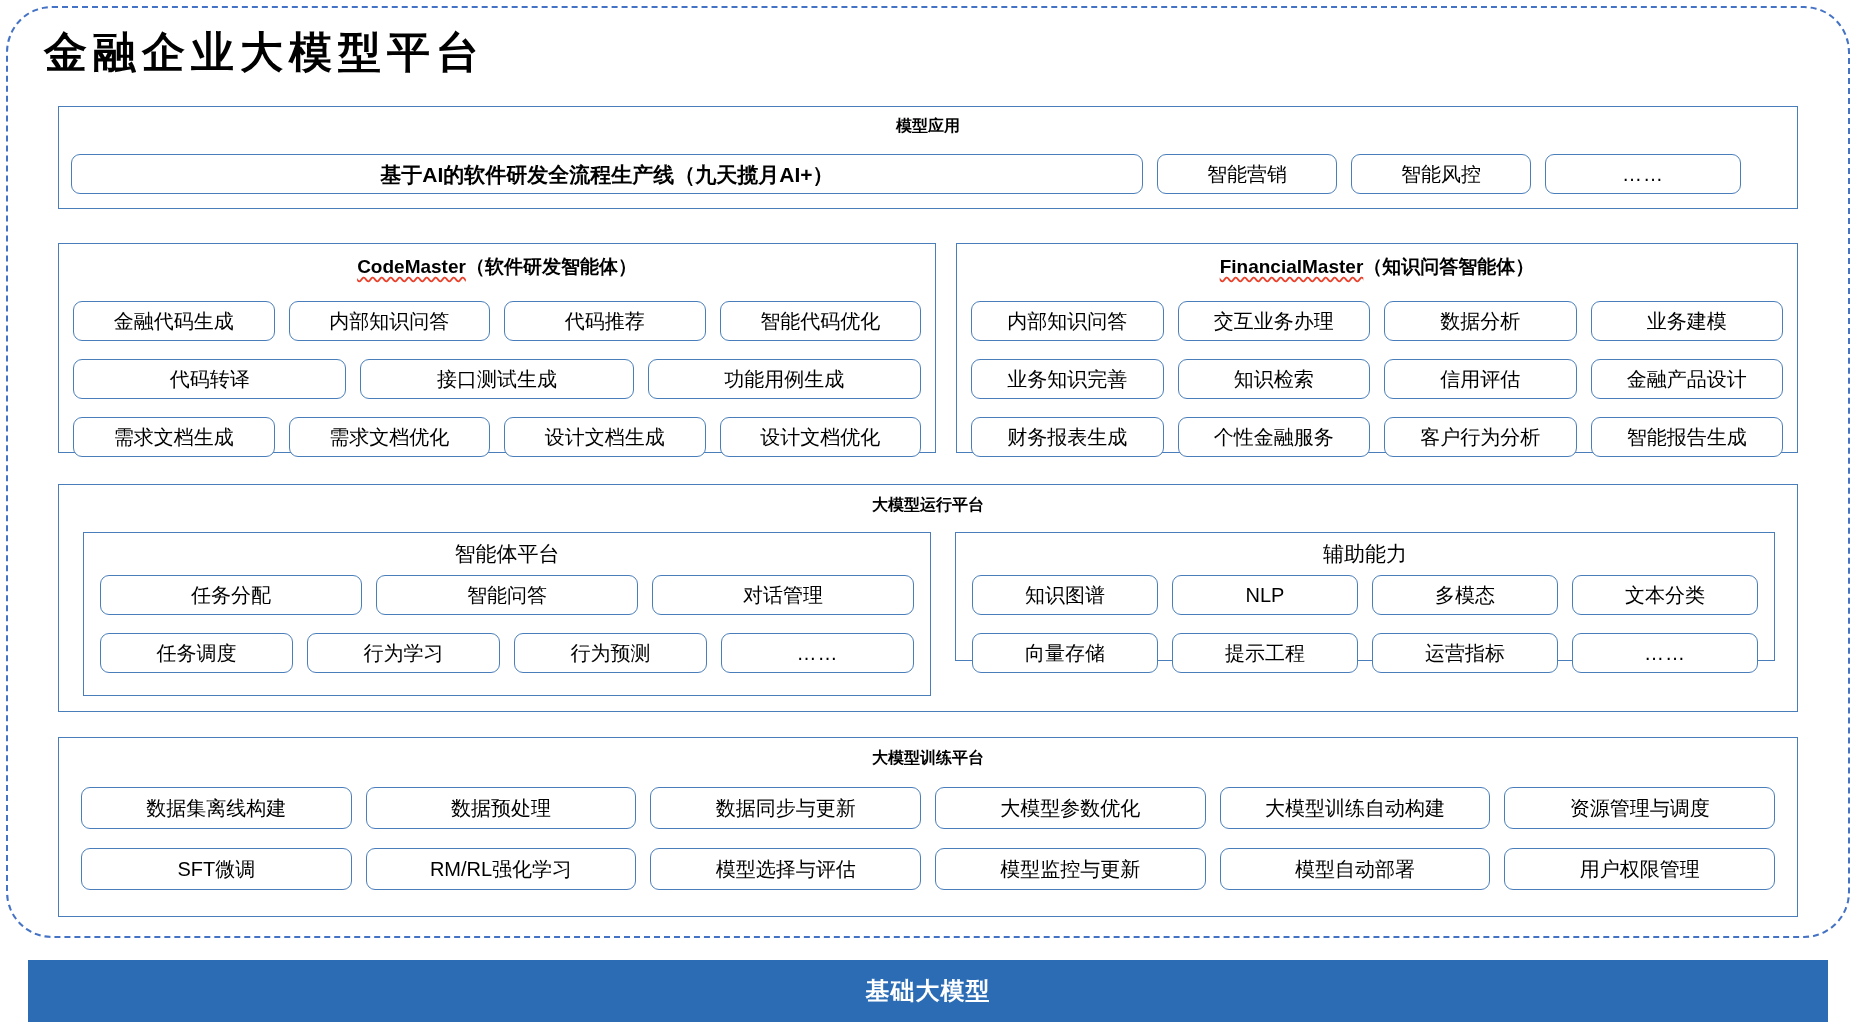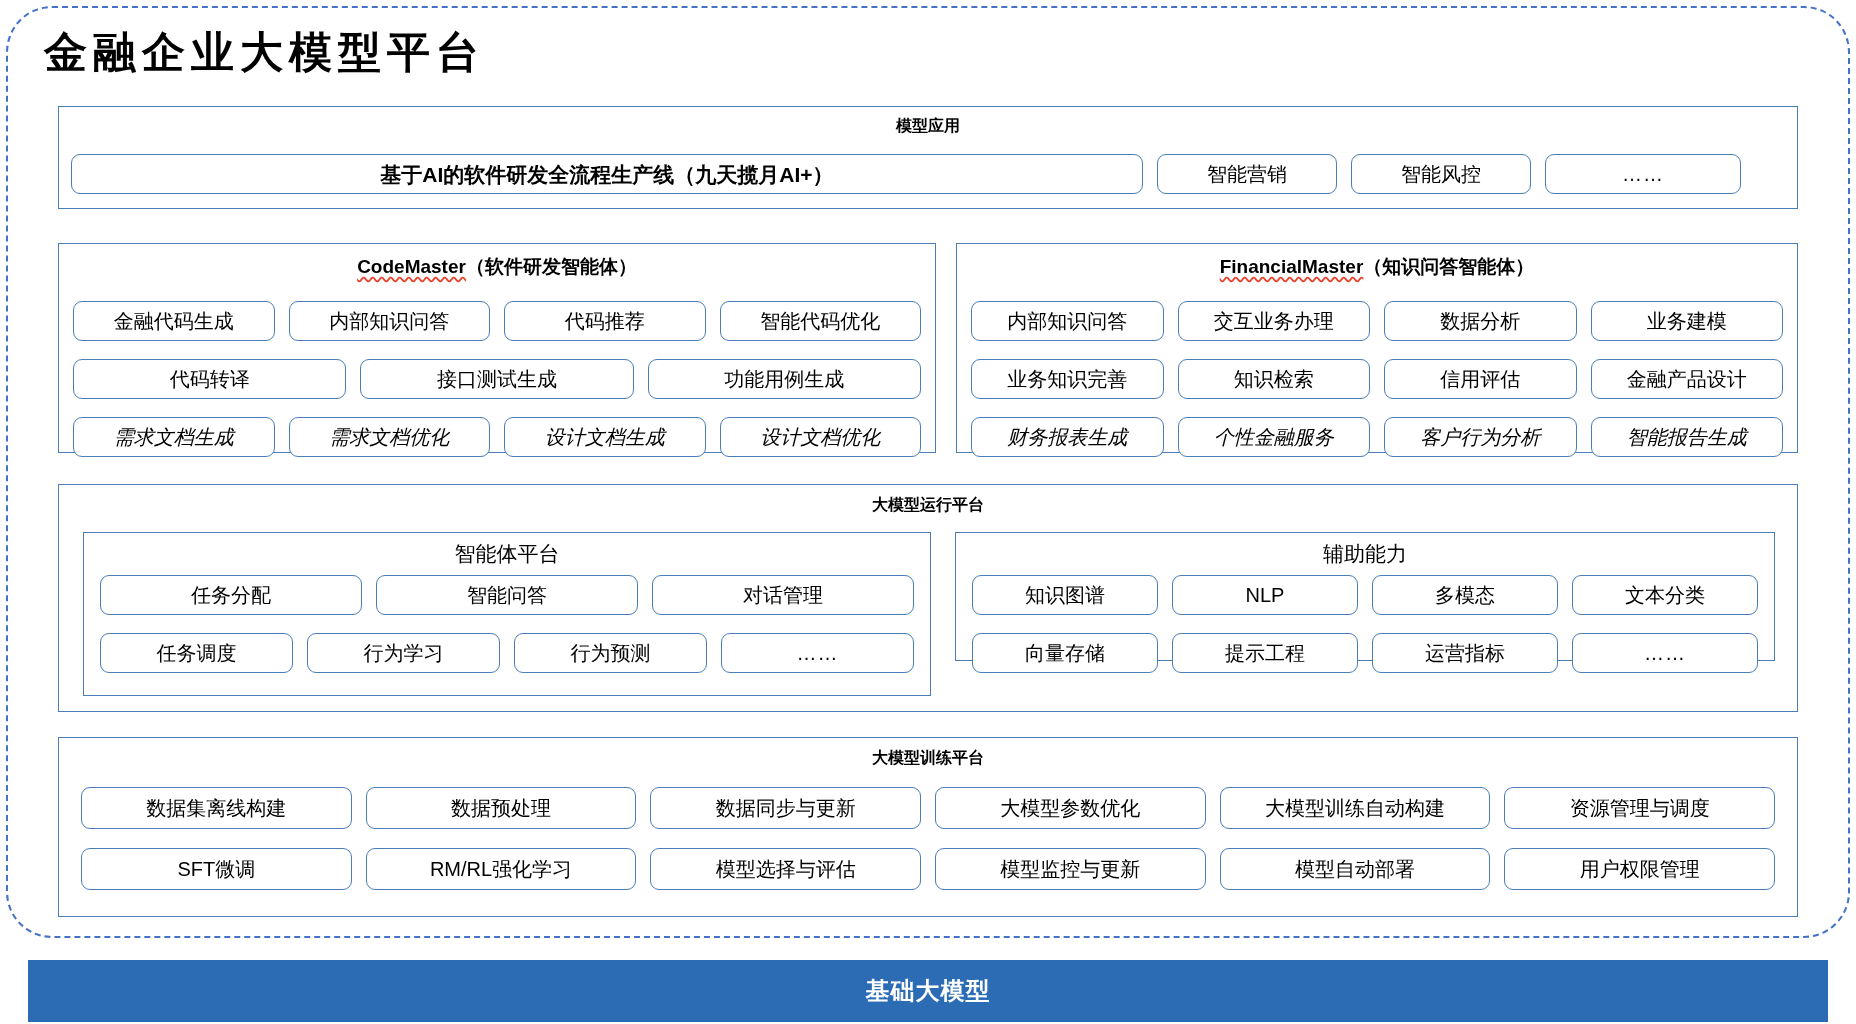--- a/index.html
+++ b/index.html
@@ -107,21 +107,21 @@
 
   
   #codemaster-panel { left: 58px; top: 243px; width: 878px; height: 210px; }
   #financialmaster-panel { left: 956px; top: 243px; width: 842px; height: 210px; }
   .agent-panel .agent-title { margin-top: 13px; }
   .agent-panel .chips {
     position: absolute; left: 14px; right: 14px;
   }
   .agent-panel .chips.r1 { top: 57px; }
   .agent-panel .chips.r2 { top: 115px; }
-  .agent-panel .chips.r3 { top: 173px; font-style: italic; }
+  .agent-panel .chips.r3 { top: 173px; }
   .agent-panel .chip { flex: 1 1 0; }
 
   
   #runtime-panel { left: 58px; top: 484px; width: 1740px; height: 228px; }
   #runtime-panel > .panel-title { margin-top: 12px; }
 
   .sub-panel {
     position: absolute;
     border: 1px solid #4a7ebb;
     background: #ffffff;

